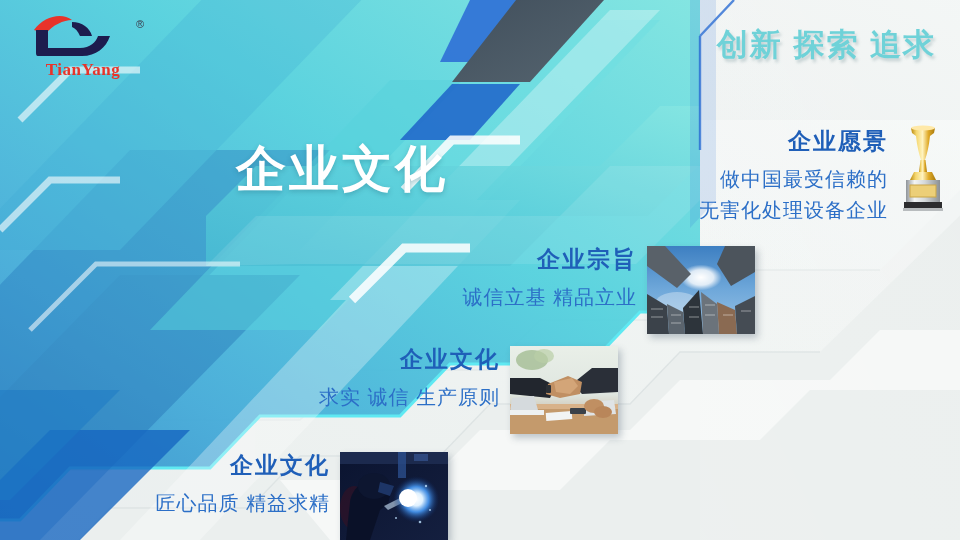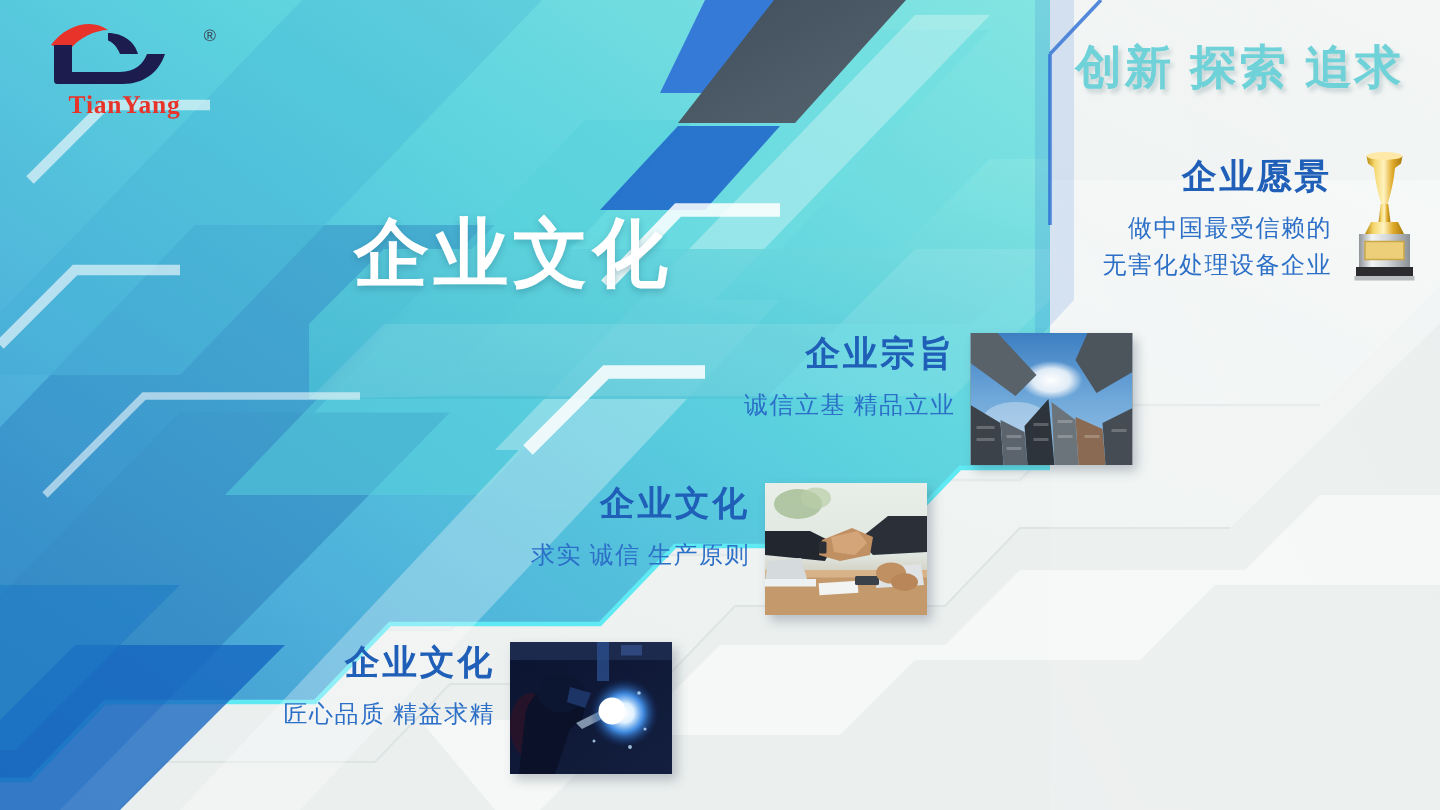--- a/index.html
+++ b/index.html
@@ -38,30 +38,30 @@
 
   
   .maintitle{
     position:absolute;left:236px;top:136px;
     font-size:50px;font-weight:700;letter-spacing:3px;color:#ffffff;
     text-shadow:0 2px 5px rgba(30,90,110,.30);
     white-space:nowrap;
   }
 
   
-  .item{position:absolute;}
+  .item{position:absolute;margin-top:24px;}
   .item .row{display:flex;align-items:flex-start;}
   .item .txt{text-align:right;}
   .item .h{
     font-size:23px;font-weight:700;color:#1f5fb8;letter-spacing:2px;
     line-height:1.2;white-space:nowrap;
   }
   .item .d{
-    margin-top:9px;font-size:16px;color:#2c6fc7;letter-spacing:1px;
-    line-height:1.45;white-space:nowrap;font-family:Liberation Serif, serif;
+    margin-top:9px;font-size:20px;color:#2c6fc7;letter-spacing:1px;
+    line-height:1.45;white-space:nowrap;
   }
   .thumb{
     width:108px;height:88px;flex:none;
     box-shadow:3px 4px 7px rgba(60,80,100,.30);
     background:#888;overflow:hidden;position:relative;
   }
   .thumb svg{display:block;width:108px;height:88px;}
 
   
   .trophy{width:58px;height:100px;flex:none;position:relative;}

